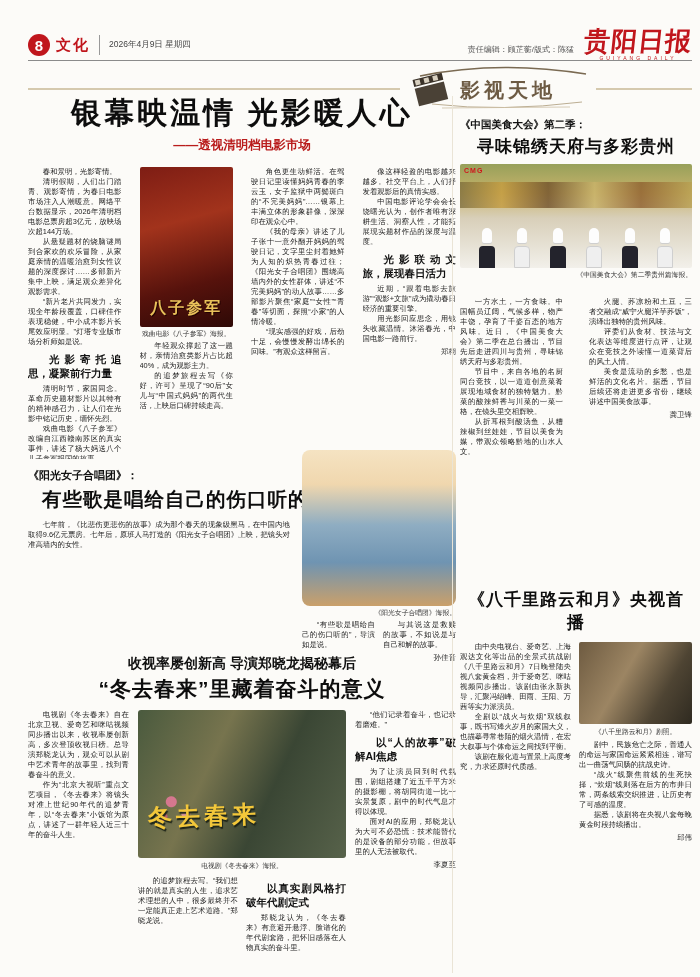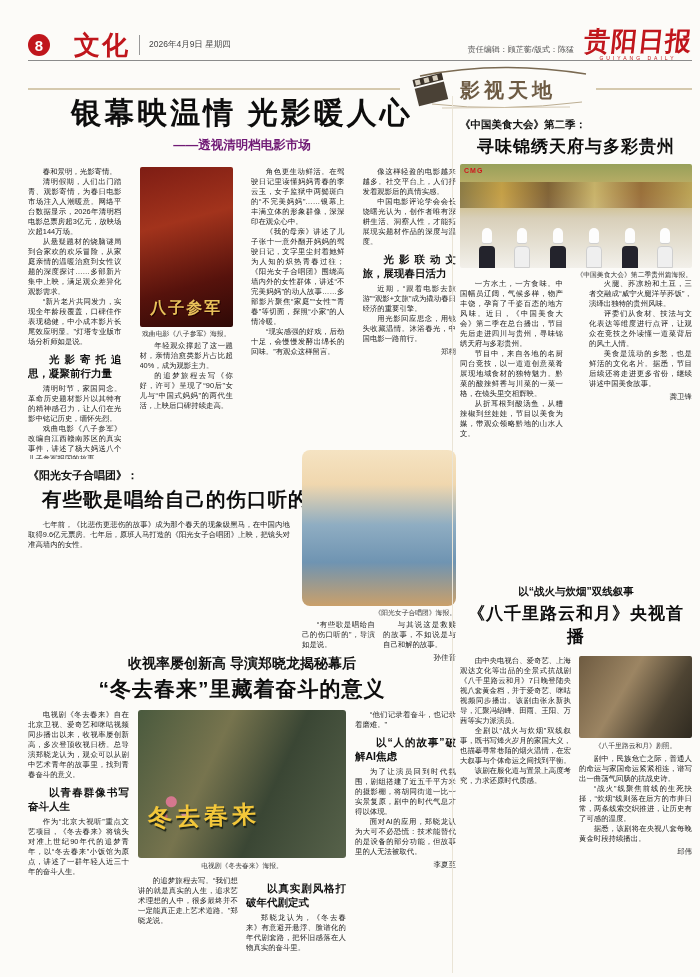--- a/index.html
+++ b/index.html
@@ -3,21 +3,21 @@
 <meta charset="utf-8">
 <style>
   html,body{margin:0;padding:0;background:#e9e7e2;}
   #page{position:relative;width:700px;height:977px;background:#fcfbf8;margin:0 auto;
         font-family:"Liberation Sans","DejaVu Sans",sans-serif;color:#222;overflow:hidden;}
 
   
   .hdr{position:absolute;left:28px;right:8px;top:30px;height:30px;display:flex;align-items:center;}
   .pagenum{width:22px;height:22px;border-radius:50%;background:#c0161c;color:#fff;font-weight:bold;
            font-size:15px;display:flex;align-items:center;justify-content:center;}
-  .section{color:#c0161c;font-size:26px;font-weight:bold;margin-left:24px;letter-spacing:2px;}
+  .section{color:#c0161c;font-size:15px;font-weight:bold;margin-left:6px;letter-spacing:2px;}
   .hdiv{width:1px;height:20px;background:#999;margin:0 9px;}
   .date{font-size:8.5px;color:#444;}
   .hdr-right{margin-left:auto;display:flex;align-items:flex-end;gap:10px;}
   .editor{font-size:8px;color:#555;margin-bottom:6px;}
   .masthead-wrap{text-align:center;}
   .masthead{color:#c0161c;font-size:26px;font-weight:bold;font-family:"Liberation Serif","DejaVu Serif",serif;
             transform:skewX(-6deg);letter-spacing:1px;line-height:26px;}
   .masthead-sub{font-size:5px;color:#c0161c;letter-spacing:3px;}
   .hdr-rule{position:absolute;left:28px;right:8px;top:60px;height:1px;background:#8b8b8b;}
 
@@ -30,21 +30,21 @@
   .colbase{font-size:7.4px;line-height:10px;text-align:justify;overflow:hidden;}
   .para{margin:0;text-indent:2em;}
   .subhead{font-weight:bold;font-size:10.5px;line-height:14px;margin:5px 0 4px;text-indent:2em;color:#111;}
   .byline{text-align:right;font-size:7.5px;margin-top:3px;color:#333;}
   .caption{font-size:6.8px;color:#333;line-height:9px;}
   .kicker{font-weight:bold;color:#111;}
 
   
   .main{position:absolute;left:28px;top:96px;width:428px;}
   .main-headline{font-size:30px;font-weight:900;text-align:center;letter-spacing:3px;color:#0d0d0d;line-height:34px;}
-  .main-deck{font-size:12.5px;font-weight:bold;text-align:center;margin-top:7px;color:#701a75;}
+  .main-deck{font-size:12.5px;font-weight:bold;text-align:center;margin-top:7px;color:#b91c1c;}
   .main-cols{display:flex;gap:18px;margin-top:13px;height:292px;}
   .main-cols .col{flex:1;}
   .poster-bazi{height:160px;border-radius:2px;position:relative;
      background:linear-gradient(165deg,#7e1d14,#a2331c 35%,#56120c 72%,#2e0906);}
   .poster-bazi .ptitle{position:absolute;left:0;right:0;bottom:14px;text-align:center;color:#e8c15a;
      font-weight:bold;font-size:16px;letter-spacing:2px;text-shadow:1px 1px 0 #200;}
   .pcap{text-align:center;margin:2px 0 3px;}
 
   
   .sun{position:absolute;left:28px;top:468px;width:428px;height:184px;}
@@ -88,21 +88,21 @@
      background:linear-gradient(90deg,#7a6a3a,#c49a3c 18%,#6b4a26 38%,#c9b36a 58%,#8b5a2b 78%,#b9a050);opacity:.75;}
   .cmg{position:absolute;left:4px;top:3px;color:#d0161c;font-weight:bold;font-size:7px;letter-spacing:1px;}
   .chefs{position:absolute;left:0;right:0;bottom:0;height:46px;display:flex;justify-content:space-evenly;align-items:flex-end;}
   .chef{width:18px;height:40px;position:relative;}
   .chef::before{content:"";position:absolute;left:4px;top:0;width:10px;height:15px;background:#fdfdfd;
      border-radius:5px 5px 2px 2px;box-shadow:0 1px 0 #cfcfcf;}
   .chef::after{content:"";position:absolute;left:1px;bottom:0;width:16px;height:22px;background:#23232c;
      border-radius:4px 4px 0 0;}
   .chef.white::after{background:#efefef;border:1px solid #cfcfcf;box-sizing:border-box;}
   .fcap{text-align:right;margin-top:2px;}
-  .food-cols{display:flex;gap:26px;margin-top:0;height:295px;}
+  .food-cols{display:flex;gap:26px;margin-top:18px;height:295px;}
   .food-cols .col{flex:1;}
 
   .war{position:absolute;left:460px;top:585px;width:232px;height:388px;}
   .war-kicker{font-size:10.5px;text-align:center;}
   .war-headline{font-size:17px;font-weight:900;text-align:center;letter-spacing:1px;color:#0d0d0d;margin-top:3px;}
   .war-body{position:relative;margin-top:8px;height:336px;}
   .war-col1{position:absolute;left:0;top:0;width:111px;height:336px;}
   .war-col2{position:absolute;left:119px;top:98px;width:113px;height:238px;}
   .photo-war{position:absolute;left:119px;top:0;width:113px;height:82px;border-radius:2px;
      background:linear-gradient(120deg,#6e5b41,#9c8563 40%,#4e4433 72%,#2f2a20);}
@@ -207,21 +207,20 @@
       </div>
     </div>
   </div>
 
   <div class="winter">
     <div class="winter-kicker kicker">收视率屡创新高 导演郑晓龙揭秘幕后</div>
     <div class="winter-headline">“冬去春来”里藏着奋斗的意义</div>
     <div class="winter-body">
       <div class="wcol1 colbase">
           <p class="para">电视剧《冬去春来》自在北京卫视、爱奇艺和咪咕视频同步播出以来，收视率屡创新高，多次登顶收视日榜。总导演郑晓龙认为，观众可以从剧中艺术青年的故事里，找到青春奋斗的意义。</p>
-          <div class="subhead">以青春群像书写奋斗人生</div>
           <p class="para">作为“北京大视听”重点文艺项目，《冬去春来》将镜头对准上世纪90年代的追梦青年，以“冬去春来”小饭馆为原点，讲述了一群年轻人近三十年的奋斗人生。</p>
         </div>
       <div class="photo-winter">
         <div class="ptitle">冬去春来</div>
       </div>
       <div class="caption wcap">电视剧《冬去春来》海报。</div>
       <div class="wcol2 colbase">
           <p class="para">的追梦旅程去写。“我们想讲的就是真实的人生，追求艺术理想的人中，很多最终并不一定能真正走上艺术道路。”郑晓龙说。</p>
         </div>
       <div class="wcol3 colbase">
@@ -265,21 +264,20 @@
       <div class="col colbase">
           <p class="para">火腿、荞凉粉和土豆，三者交融成“威宁火腿洋芋荞饭”，演绎出独特的贵州风味。</p>
           <p class="para">评委们从食材、技法与文化表达等维度进行点评，让观众在竞技之外读懂一道菜背后的风土人情。</p>
           <p class="para">美食是流动的乡愁，也是鲜活的文化名片。据悉，节目后续还将走进更多省份，继续讲述中国美食故事。</p>
           <div class="byline">龚卫锋</div>
         </div>
     </div>
   </div>
 
   <div class="war">
-    <div class="war-kicker kicker">以“战火与炊烟”双线叙事</div>
     <div class="war-headline">《八千里路云和月》央视首播</div>
     <div class="war-body">
       <div class="war-col1 colbase">
           <p class="para">由中央电视台、爱奇艺、上海观达文化等出品的全景式抗战剧《八千里路云和月》7日晚登陆央视八套黄金档，并于爱奇艺、咪咕视频同步播出。该剧由张永新执导，汇聚冯绍峰、田雨、王阳、万茜等实力派演员。</p>
           <p class="para">全剧以“战火与炊烟”双线叙事，既书写烽火岁月的家国大义，也描摹寻常巷陌的烟火温情，在宏大叙事与个体命运之间找到平衡。</p>
           <p class="para">该剧在服化道与置景上高度考究，力求还原时代质感。</p>
         </div>
       <div class="photo-war"></div>
       <div class="caption wrcap">《八千里路云和月》剧照。</div>
       <div class="war-col2 colbase">

